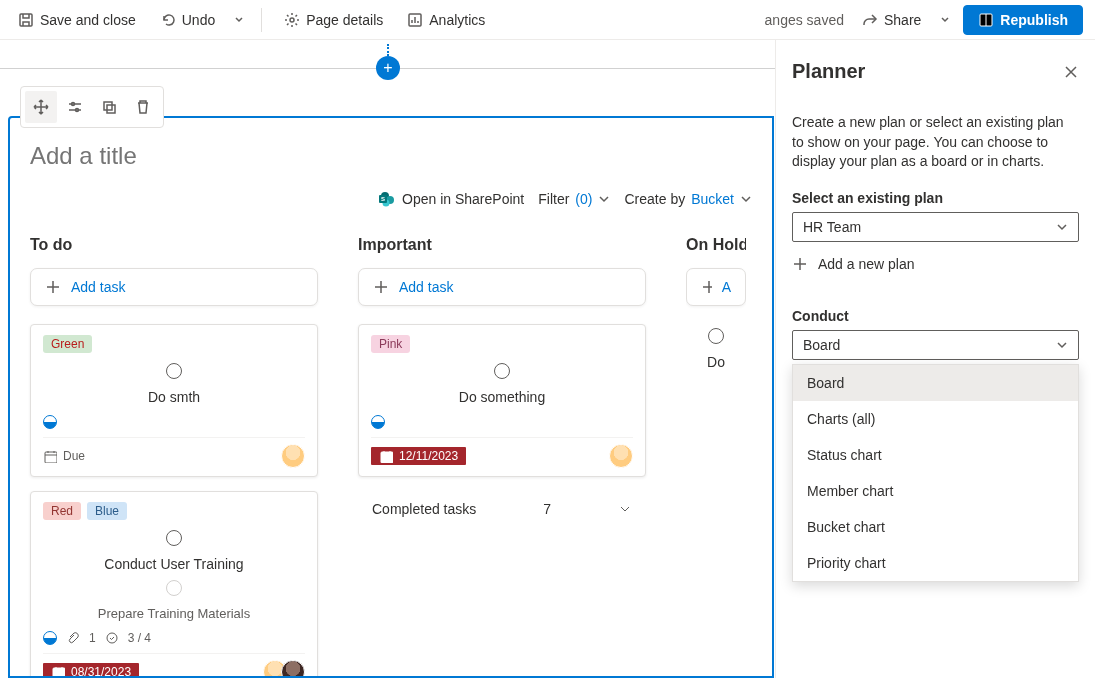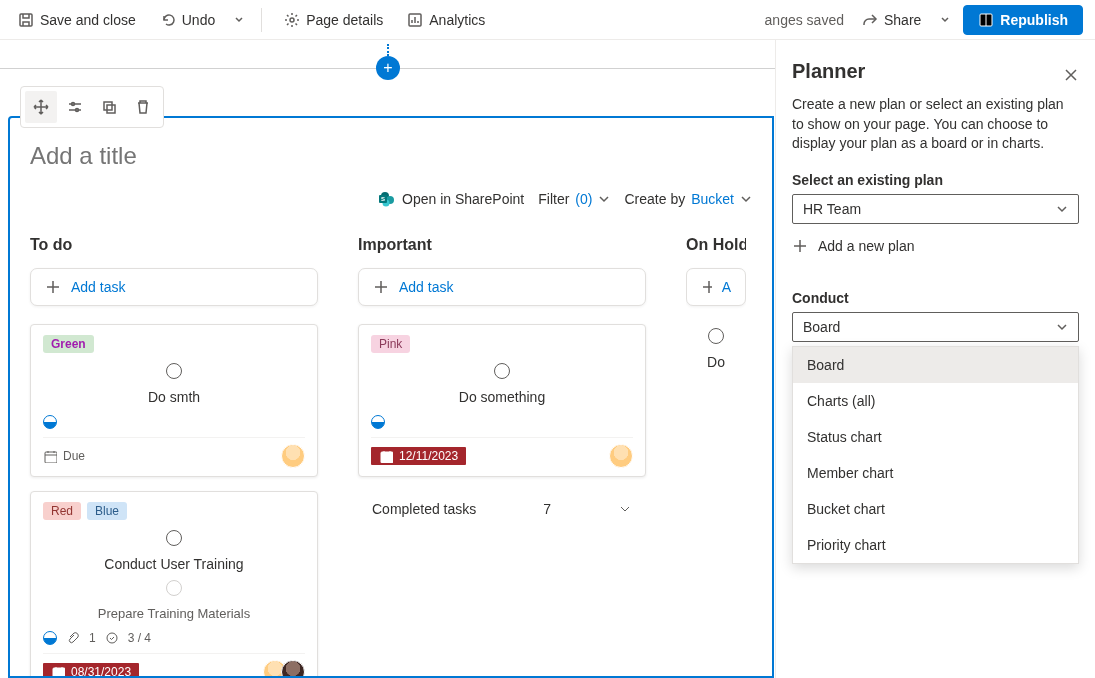--- a/index.html
+++ b/index.html
@@ -45,21 +45,21 @@
 
 .board { display: flex; gap: 40px; margin-top: 28px; }
 .bucket { width: 288px; flex-shrink: 0; }
 .bucket h3 { font-size: 16px; font-weight: 600; margin-bottom: 14px; }
 .add-task { background: #fff; border: 1px solid #e1dfdd; border-radius: 7px; box-shadow: 0 1px 3px rgba(0,0,0,.06); padding: 10px 14px; display: flex; align-items: center; gap: 10px; cursor: pointer; color: #0078d4; margin-bottom: 18px; }
 .add-task svg { stroke: #0078d4; }
 
 .card { background: #fff; border: 1px solid #e1dfdd; border-radius: 4px; box-shadow: 0 1px 3px rgba(0,0,0,.08); padding: 10px 12px 8px 12px; margin-bottom: 14px; position: relative; }
 .tags { display: flex; gap: 6px; margin-bottom: 6px; }
 .tag { font-size: 12px; padding: 2px 8px; border-radius: 3px; }
-.tag.green { background: #d1e8d1; color: #a21caf; font-weight: bold; }
+.tag.green { background: #d1e8d1; color: #b91c1c; }
 .tag.pink { background: #f7d3e1; color: #8c3a5a; }
 .tag.red { background: #f8d0cd; color: #933532; }
 .tag.blue { background: #cfe4f7; color: #2b5c8a; }
 .task-row { display: flex; align-items: center; gap: 10px; padding: 4px 0; flex-direction: column; }
 .circle { width: 16px; height: 16px; border: 1.5px solid #605e5c; border-radius: 50%; flex-shrink: 0; cursor: pointer; }
 .circle.faded { border-color: #d2d0ce; }
 .progress-icon { width: 14px; height: 14px; border: 1.5px solid #0078d4; border-radius: 50%; background: linear-gradient(to top, #0078d4 50%, transparent 50%); margin-top: 6px; }
 .subrow { display: flex; align-items: center; gap: 10px; margin-top: 6px; color: #605e5c; font-size: 12px; }
 .subrow svg { width: 12px; height: 12px; stroke: #605e5c; fill: none; }
 .card-footer { display: flex; justify-content: space-between; align-items: center; margin-top: 8px; padding-top: 6px; border-top: 1px solid #f3f2f1; }
@@ -74,21 +74,21 @@
 
 .completed { display: flex; align-items: center; justify-content: space-between; padding: 10px 14px; font-size: 14px; color: #323130; cursor: pointer; }
 .completed svg { width: 14px; height: 14px; stroke: #605e5c; fill: none; }
 
 
 .bucket.partial { width: 60px; overflow: hidden; }
 .bucket.partial .add-task { width: 60px; overflow: hidden; white-space: nowrap; }
 .task-row.holder { white-space: nowrap; overflow: hidden; }
 
 
-.pp-head { display: flex; justify-content: space-between; align-items: flex-end; margin-bottom: 12px; }
+.pp-head { display: flex; justify-content: space-between; align-items: center; margin-bottom: 30px; }
 .pp-head h2 { font-size: 20px; font-weight: 600; }
 .pp-desc { font-size: 14px; color: #323130; margin-bottom: 18px; line-height: 1.4; }
 .pp-label { font-size: 14px; font-weight: 700; margin-bottom: 6px; display: block; }
 .pp-select { width: 100%; border: 1px solid #605e5c; border-radius: 2px; padding: 6px 10px; display: flex; justify-content: space-between; align-items: center; cursor: pointer; font-size: 14px; background: #fff; }
 .pp-newplan { display: flex; align-items: center; gap: 10px; margin-top: 14px; color: #323130; cursor: pointer; font-size: 14px; }
 .pp-newplan svg { stroke: #0078d4; }
 .pp-section2 { margin-top: 36px; }
 .dropdown-open { position: relative; }
 .dropdown-menu { position: absolute; top: 34px; left: 0; right: 0; background: #fff; border: 1px solid #e1dfdd; box-shadow: 0 4px 12px rgba(0,0,0,.15); z-index: 20; }
 .dd-item { padding: 10px 14px; cursor: pointer; font-size: 14px; }

